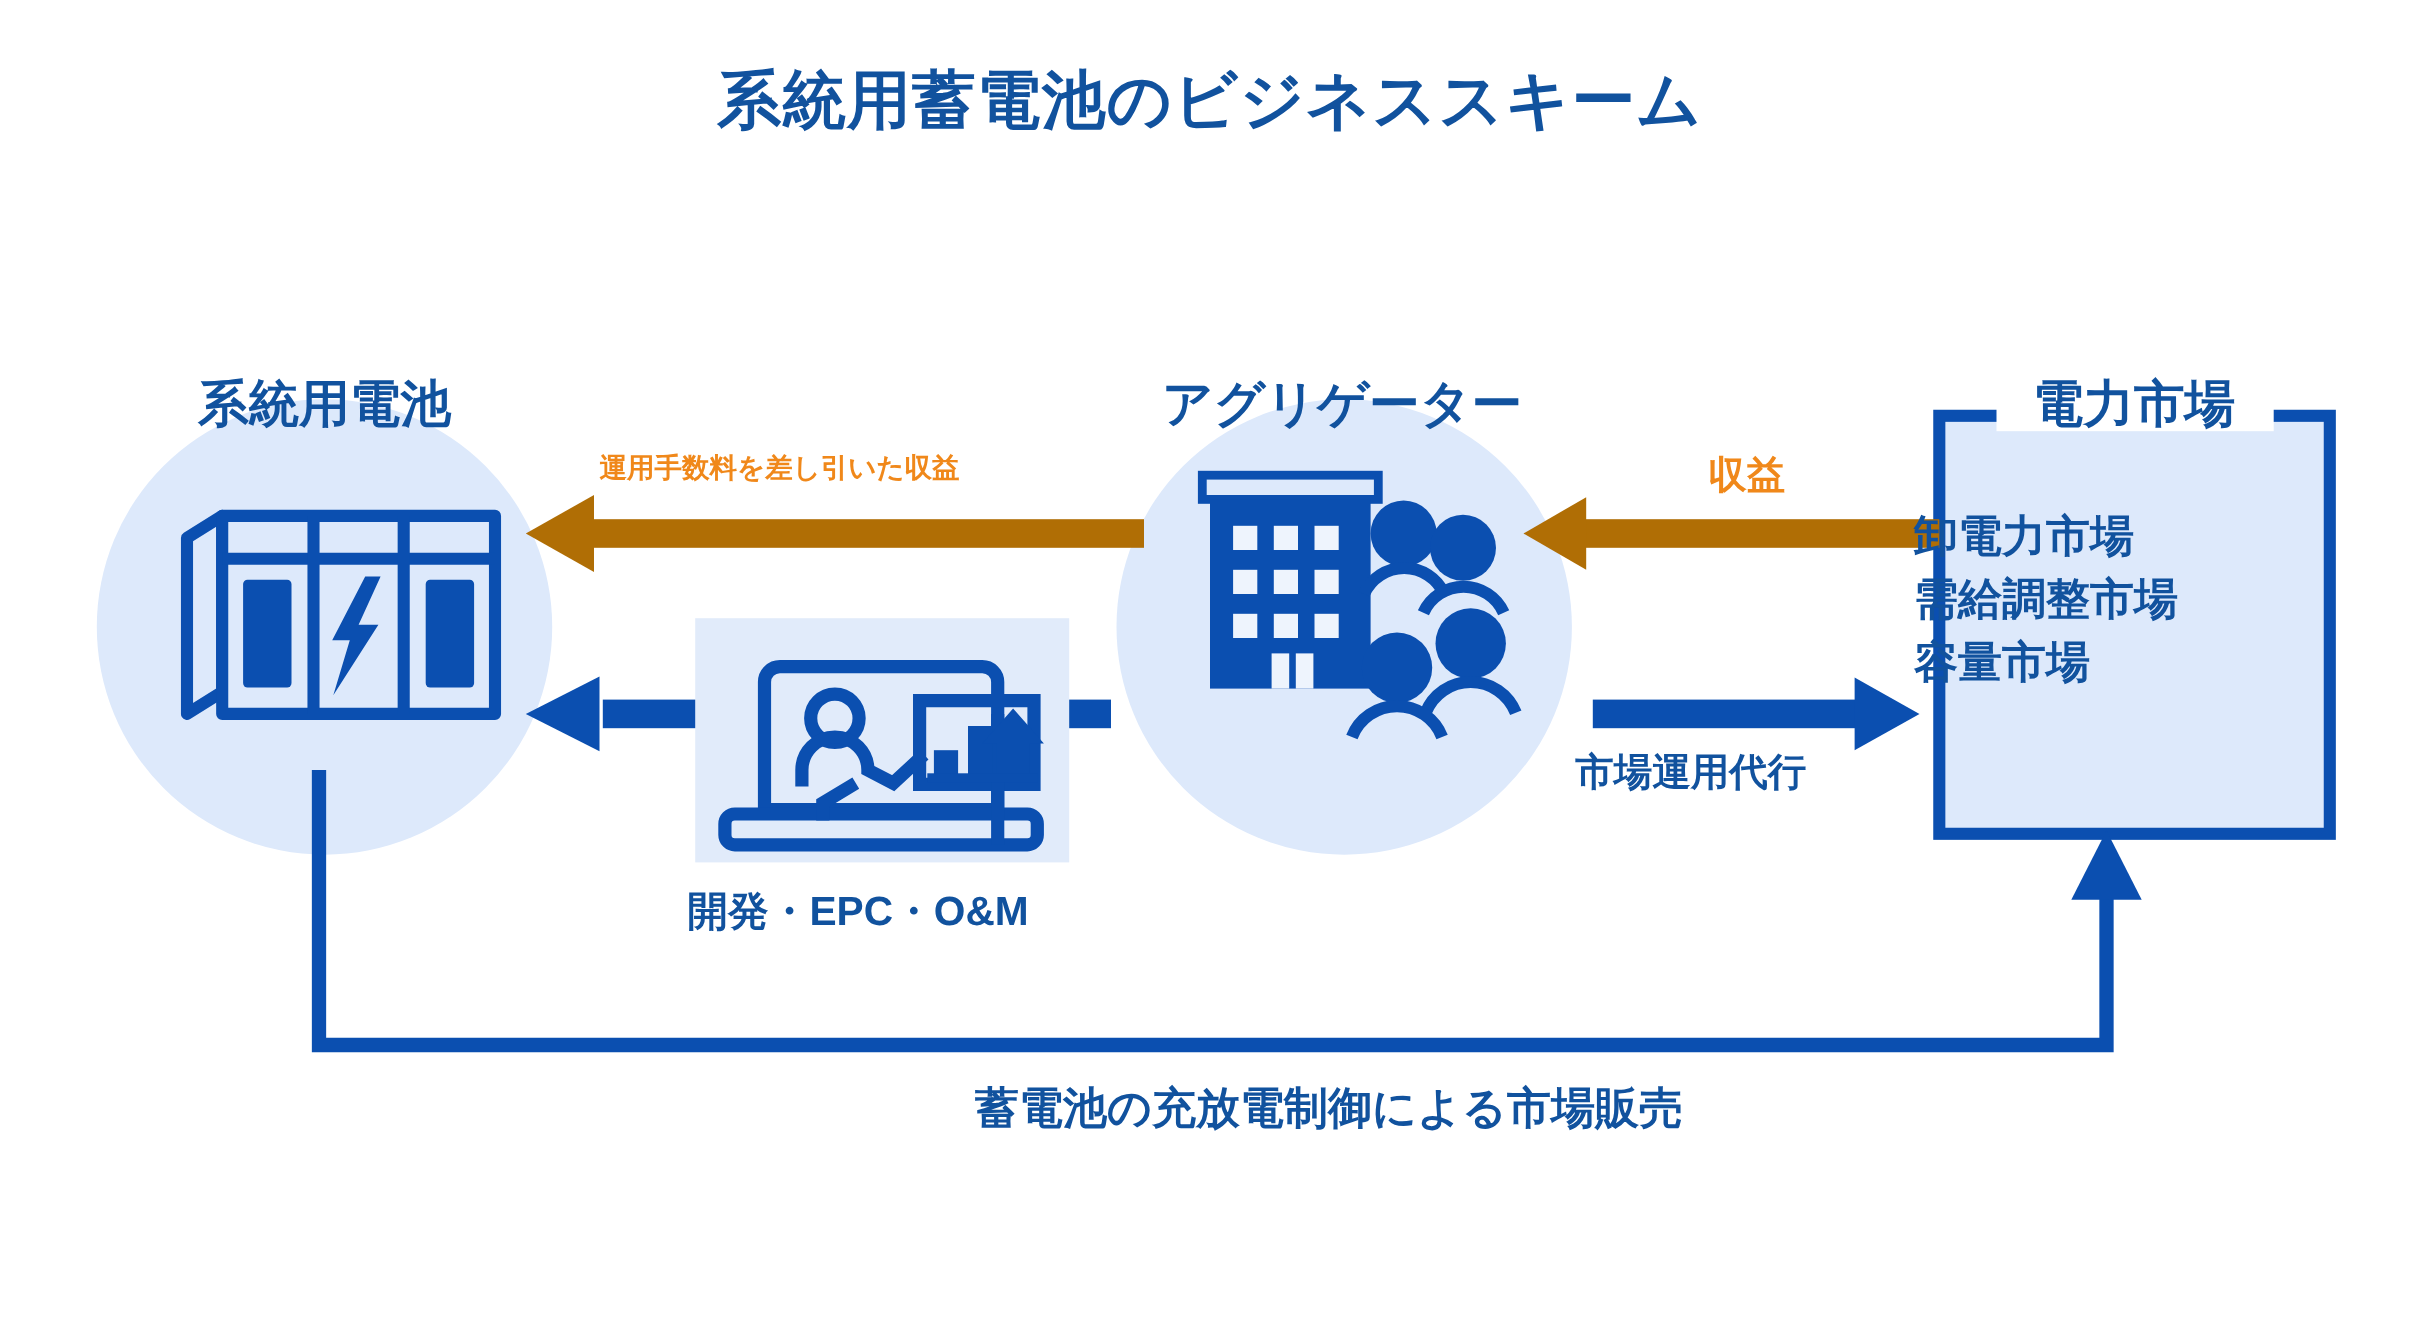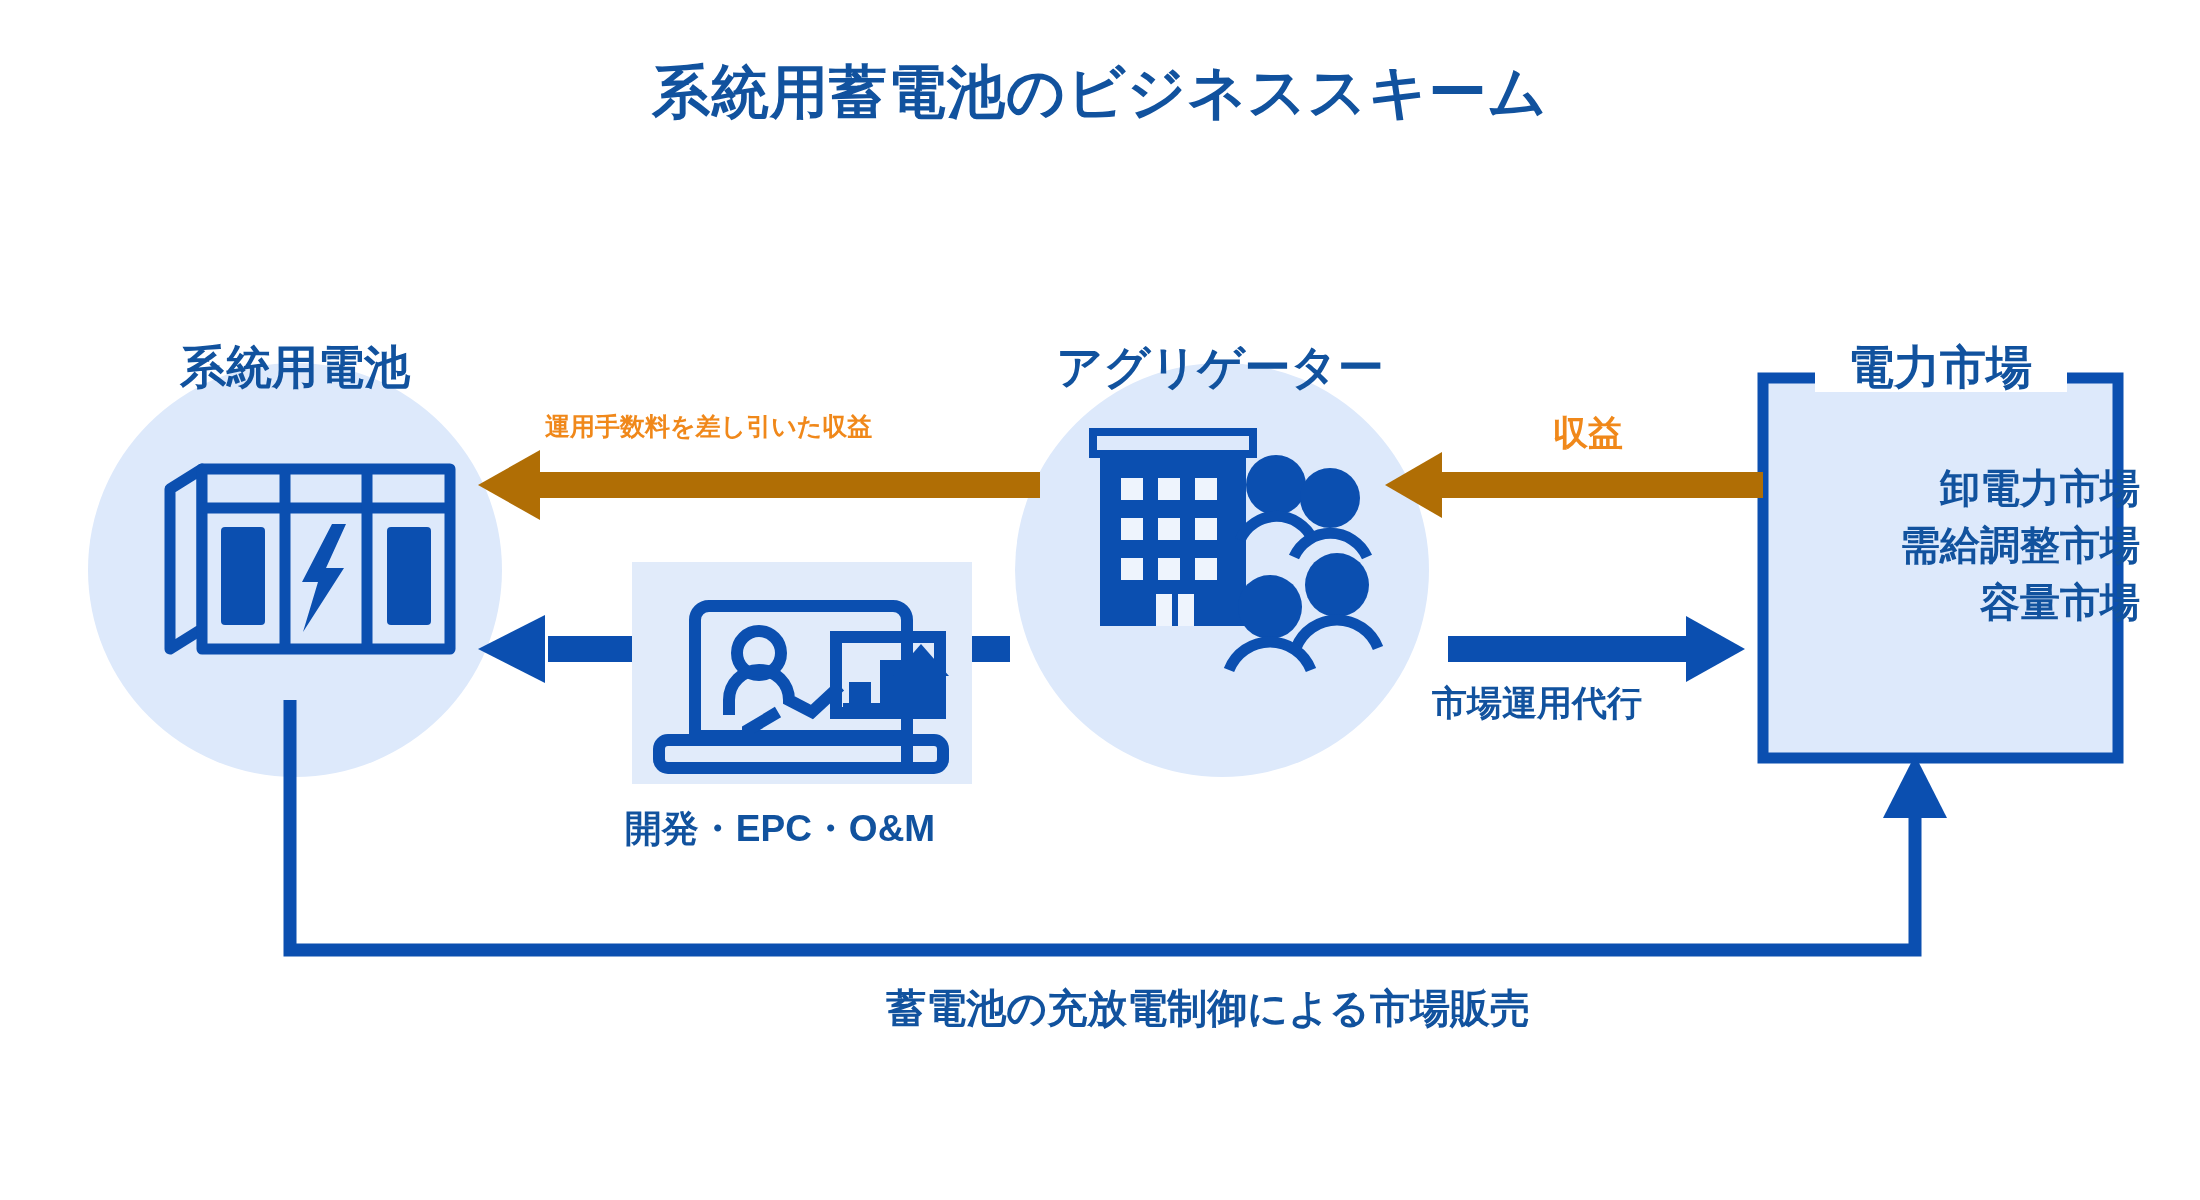--- a/index.html
+++ b/index.html
@@ -60,21 +60,21 @@
     top: 340px;
     width: 400px;
     text-align: center;
     font-size: 46px;
     color: #11529E;
   }
   #market-items {
     left: 1740px;
     top: 460px;
     width: 400px;
-    text-align: right;
+    text-align: left;
     font-size: 40px;
     color: #11529E;
     line-height: 1.42;
   }
   #fee-revenue-label {
     left: 545px;
     top: 412px;
     font-size: 25px;
     color: #F0881A;
   }

